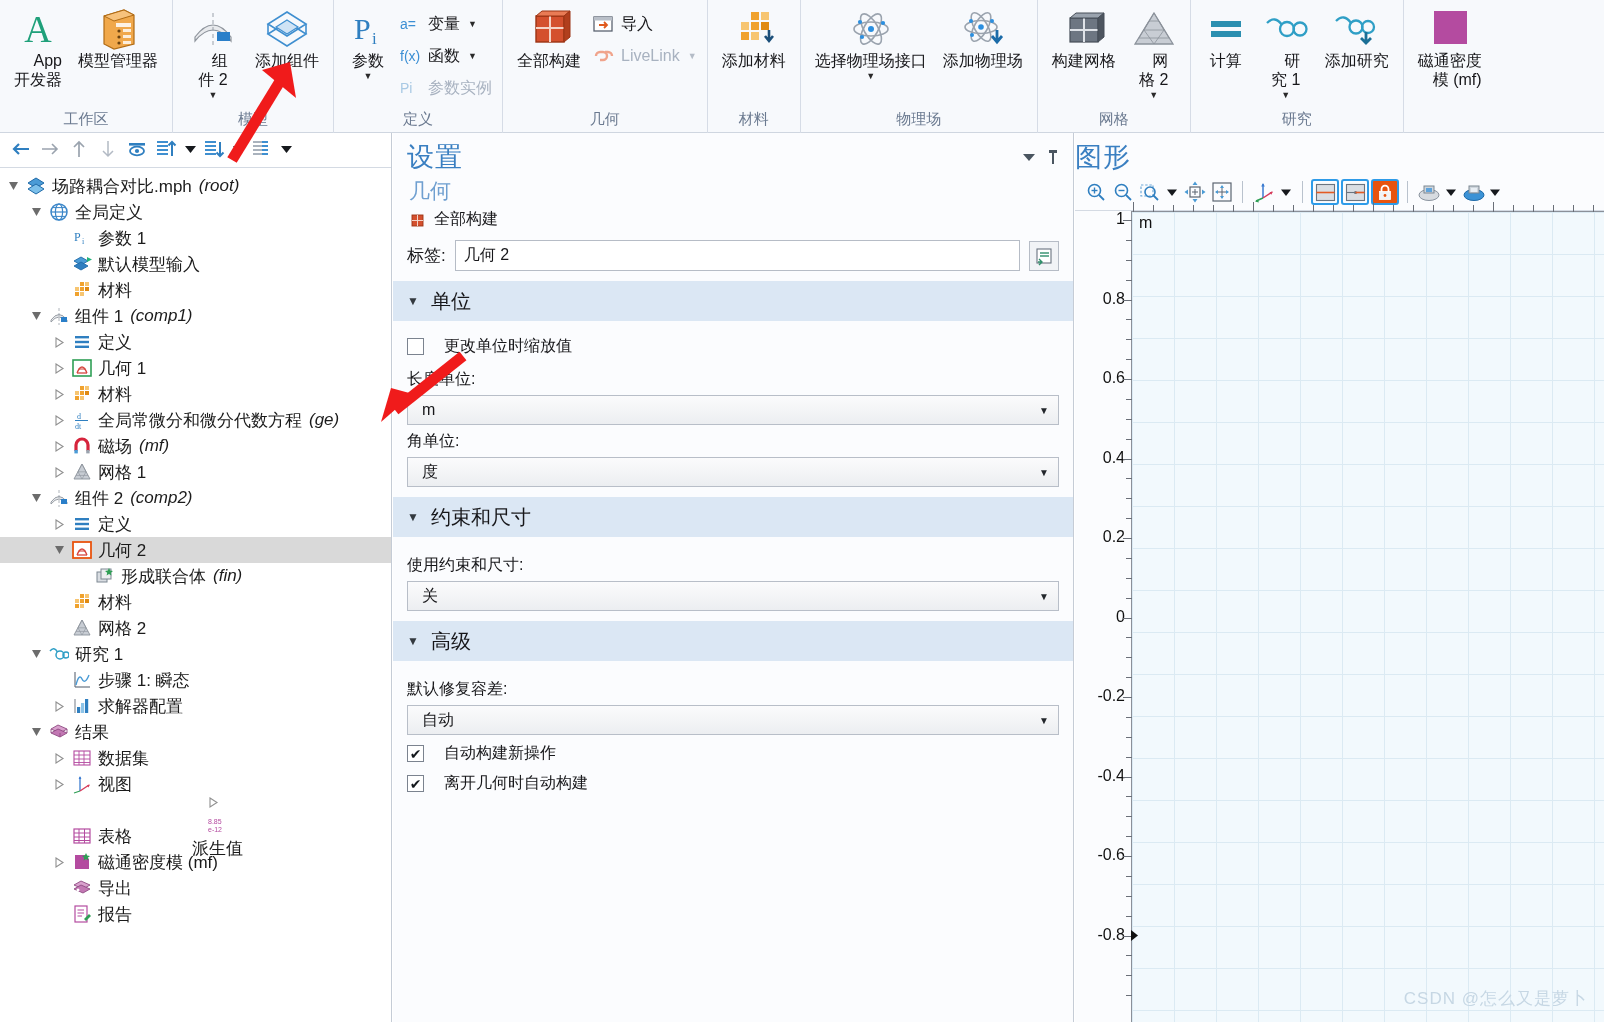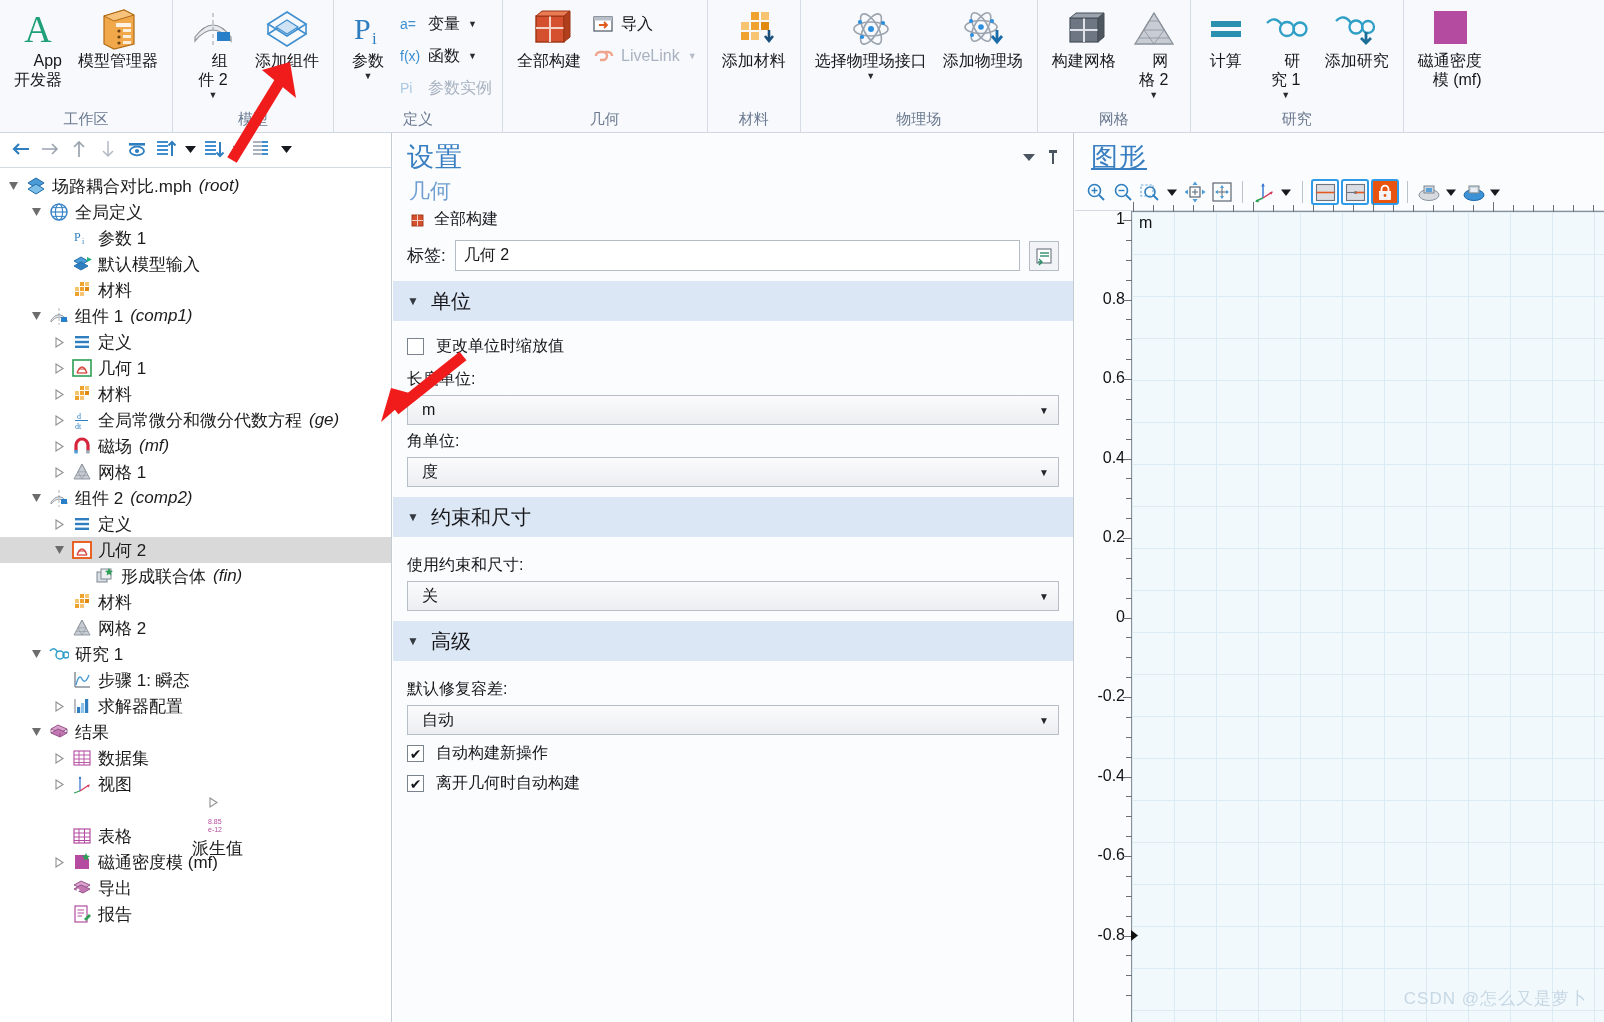--- a/index.html
+++ b/index.html
@@ -104,38 +104,38 @@
     width: 30px; height: 30px; border: 1px solid #b6bcc6; background: #f1f3f6;
     display:flex; align-items:center; justify-content:center; cursor: default;
   }
   .sec-header {
     display: flex; align-items: center; gap: 12px;
     background: #dbe7f4; height: 40px; padding-left: 14px;
     font-size: 20px; color: #17171a; cursor: default;
   }
   .sec-header .tri { font-size: 12px; color: #33393f; }
   .sec-body { padding: 12px 14px 10px 14px; }
-  .chk-row { display:flex; align-items:center; gap: 12px; font-size: 16px; color:#17171a; padding: 3px 0 6px 0; cursor: default;}
+  .chk-row { display:flex; align-items:center; gap: 20px; font-size: 16px; color:#17171a; padding: 3px 0 6px 0; cursor: default;}
   .cbox { width: 17px; height: 17px; border: 1px solid #7b838f; background: #fff; display:flex; align-items:center; justify-content:center; }
   .cbox.on::after { content: "✔"; font-size: 14px; color: #14181c; line-height: 14px; }
   .fld-label { font-size: 16px; color: #17171a; padding: 6px 0 5px 0; }
   .combo {
     position: relative; height: 30px; border: 1px solid #b8bec8;
     background: linear-gradient(#fbfbfc, #eceef1);
     display: flex; align-items: center; padding: 0 26px 0 14px;
     font-size: 16px; color: #17171a; cursor: default;
   }
   .combo .cb-arrow { position: absolute; right: 9px; font-size: 10px; color: #22262b; }
 
   
   .graphics {
     position: absolute; left: 1075px; top: 133px; width: 529px; height: 889px;
     background: #fbfcfe; display: flex; flex-direction: column;
   }
-  .g-title { font-size: 27px; color: #3a7fc1; padding: 6px 0 2px 16px; letter-spacing: 1px; text-decoration: underline;}
+  .g-title { font-size: 27px; color: #3a7fc1; padding: 6px 0 2px 0; letter-spacing: 1px;}
   .g-toolbar {
     display: flex; align-items: center; gap: 2px; padding: 2px 6px 5px 8px;
     border-bottom: 1px solid #d4dae3;
   }
   .g-ic { width: 25px; height: 26px; display:flex; align-items:center; justify-content:center; cursor: default; }
   .g-ic.framed { border: 2px solid #2e9be8; border-radius: 3px; width: 28px; height: 26px; }
   .g-sep { width: 1px; height: 22px; background: #b9c2cd; margin: 0 6px; }
   .plot-wrap { position: relative; flex: 1; display: flex; }
   .yaxis { width: 56px; position: relative; }
   .ytick {

